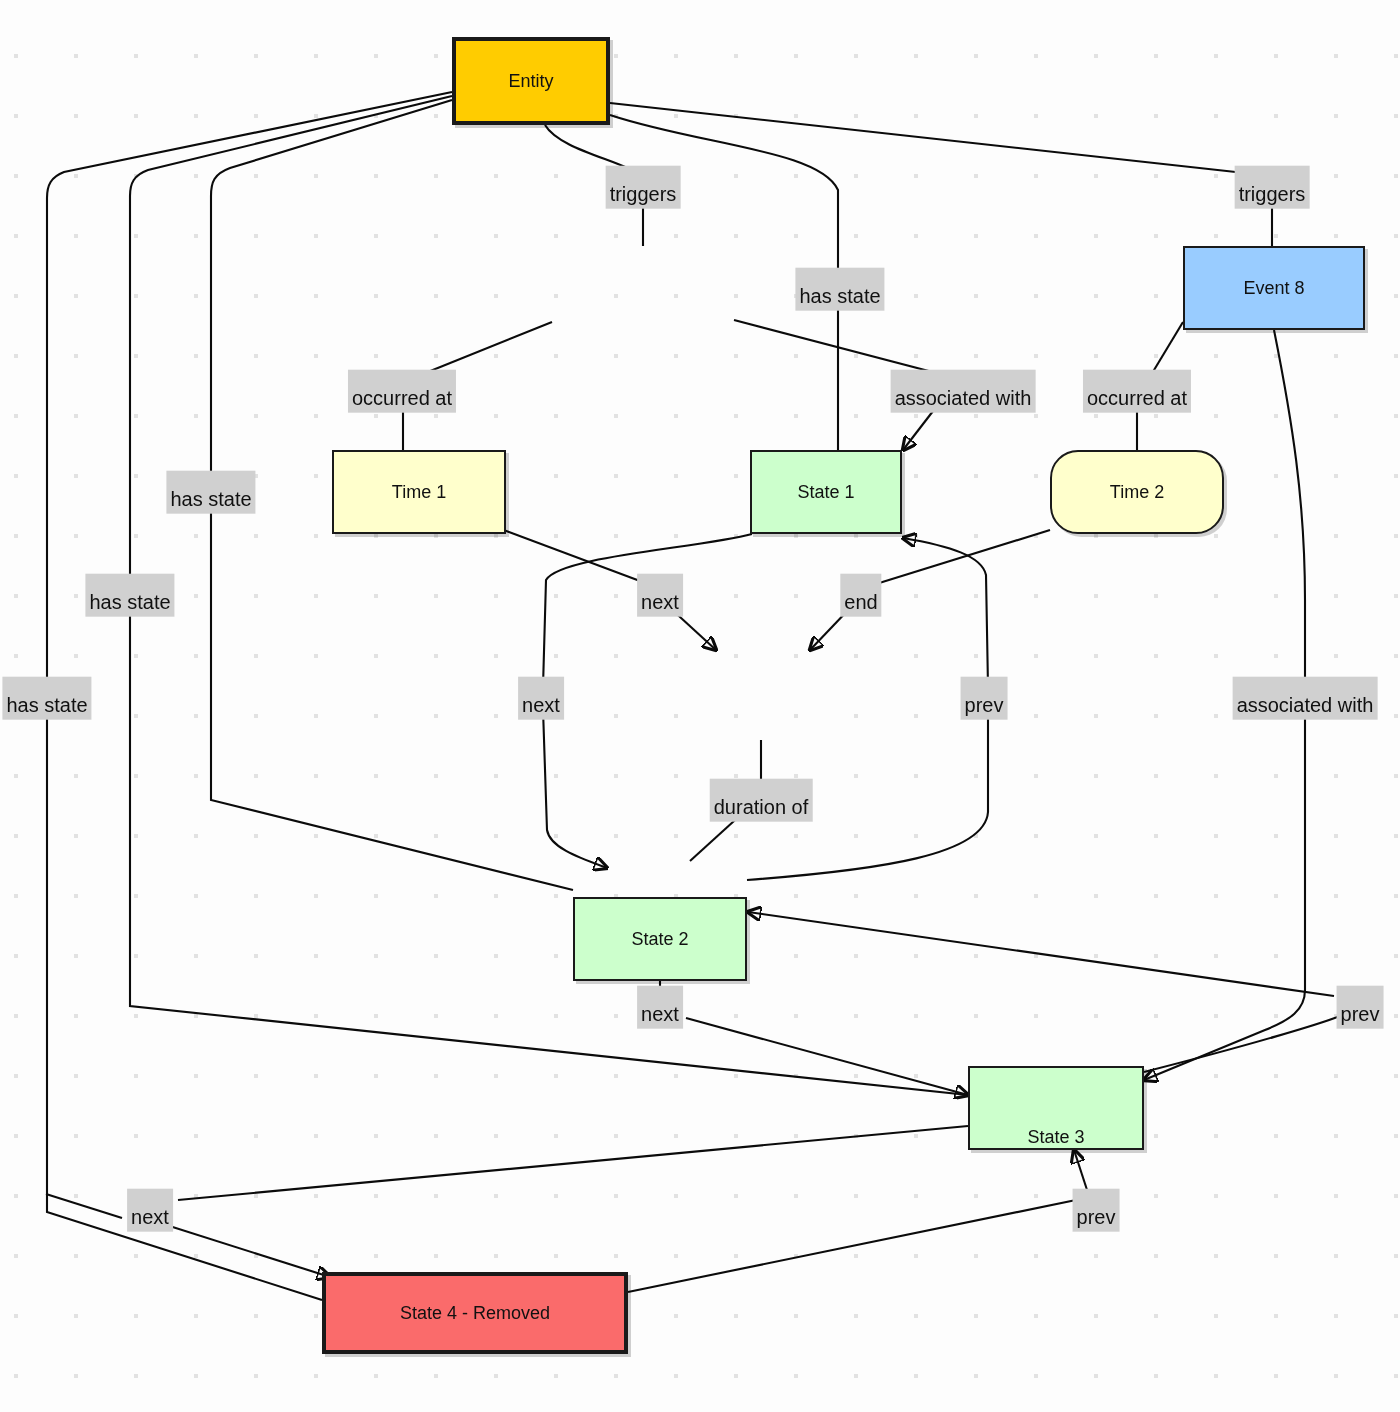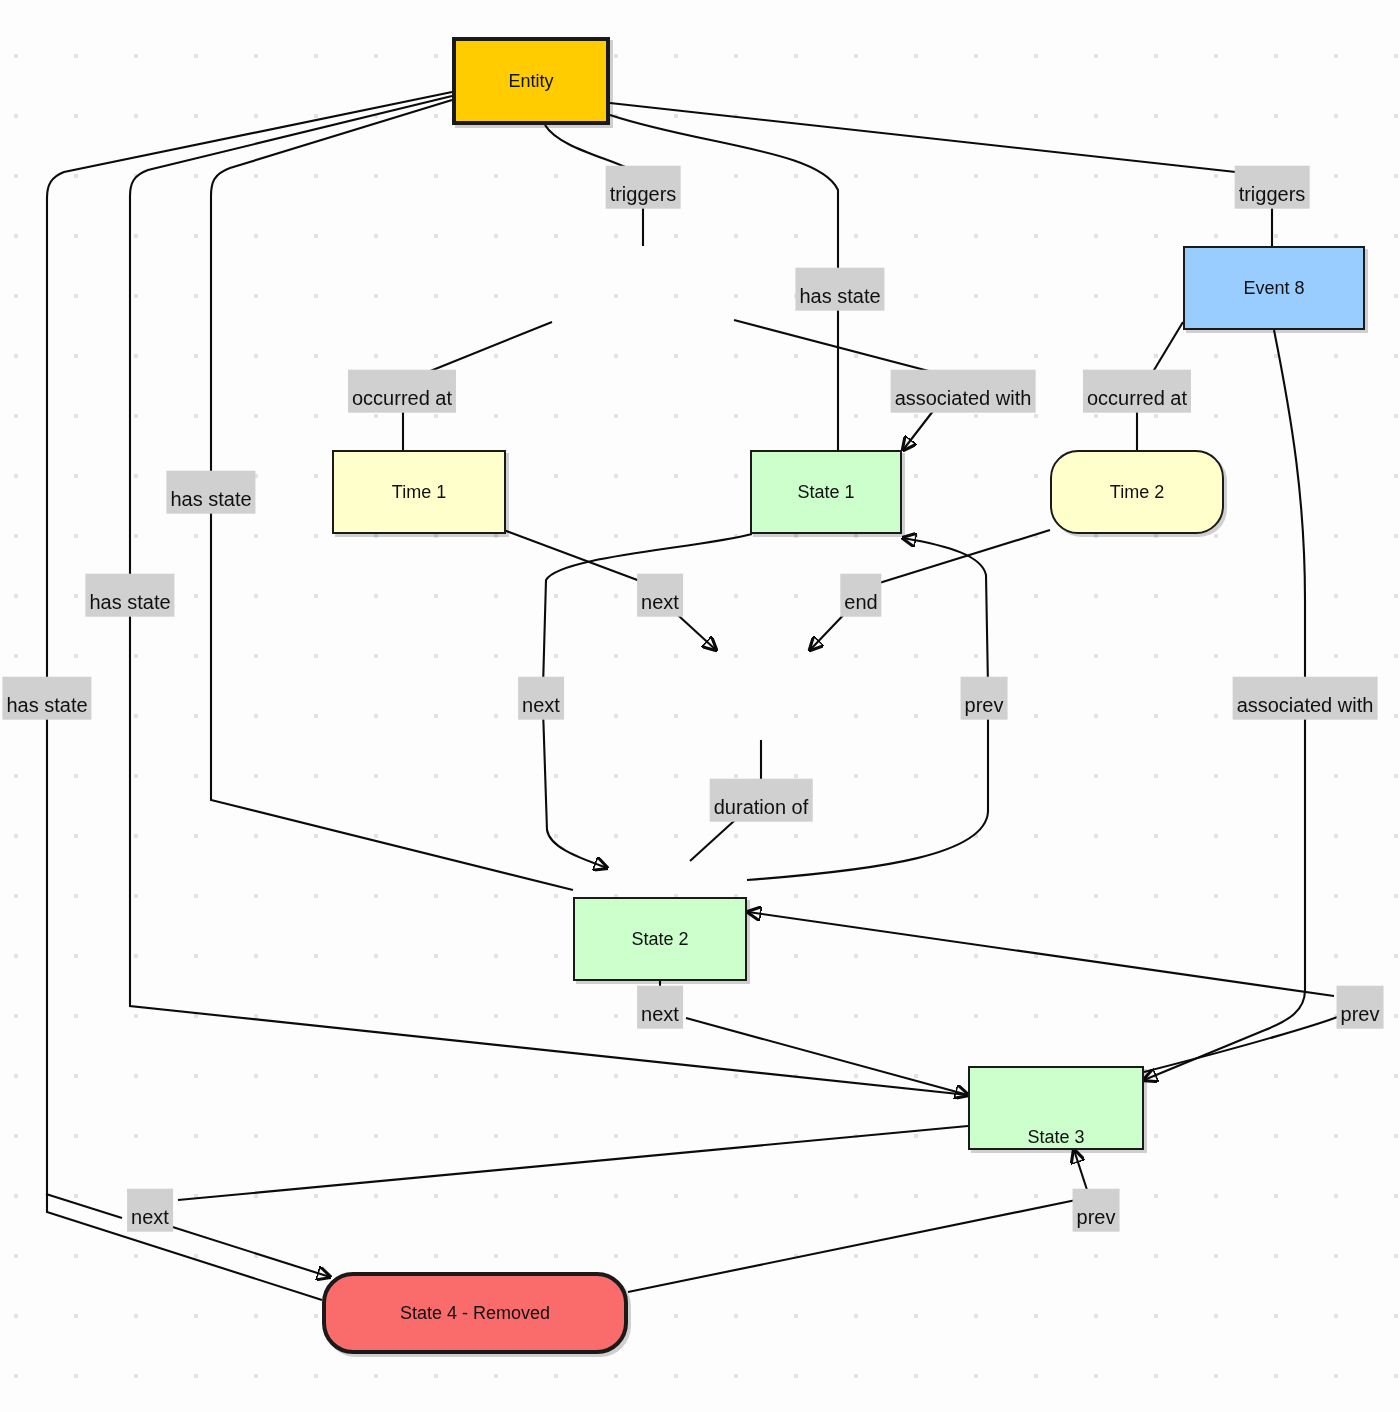--- a/index.html
+++ b/index.html
@@ -134,21 +134,21 @@
 
 
   <div class="node" style="left:573px;top:861px;width:174px;height:84px;background:#CCFFCC;margin-top:36px;">
     <span>State 2</span>
   </div>
 
   <div class="node" style="left:968px;top:1066px;width:176px;height:84px;background:#CCFFCC;align-items:flex-end;">
     <span>State 3</span>
   </div>
 
-  <div class="node thick" style="left:322px;top:1272px;width:306px;height:82px;background:#FA6B6B;border-radius:31px;">
+  <div class="node thick" style="left:322px;top:1272px;width:306px;height:82px;background:#FA6B6B;">
     <span>State 4 - Removed</span>
   </div>
 
   <div class="elabel" style="left:643px;top:187px;">triggers</div>
   <div class="elabel" style="left:1272px;top:187px;">triggers</div>
   <div class="elabel" style="left:840px;top:289px;">has state</div>
   <div class="elabel" style="left:402px;top:391px;">occurred at</div>
   <div class="elabel" style="left:963px;top:391px;">associated with</div>
   <div class="elabel" style="left:1137px;top:391px;">occurred at</div>
   <div class="elabel" style="left:211px;top:492px;">has state</div>

